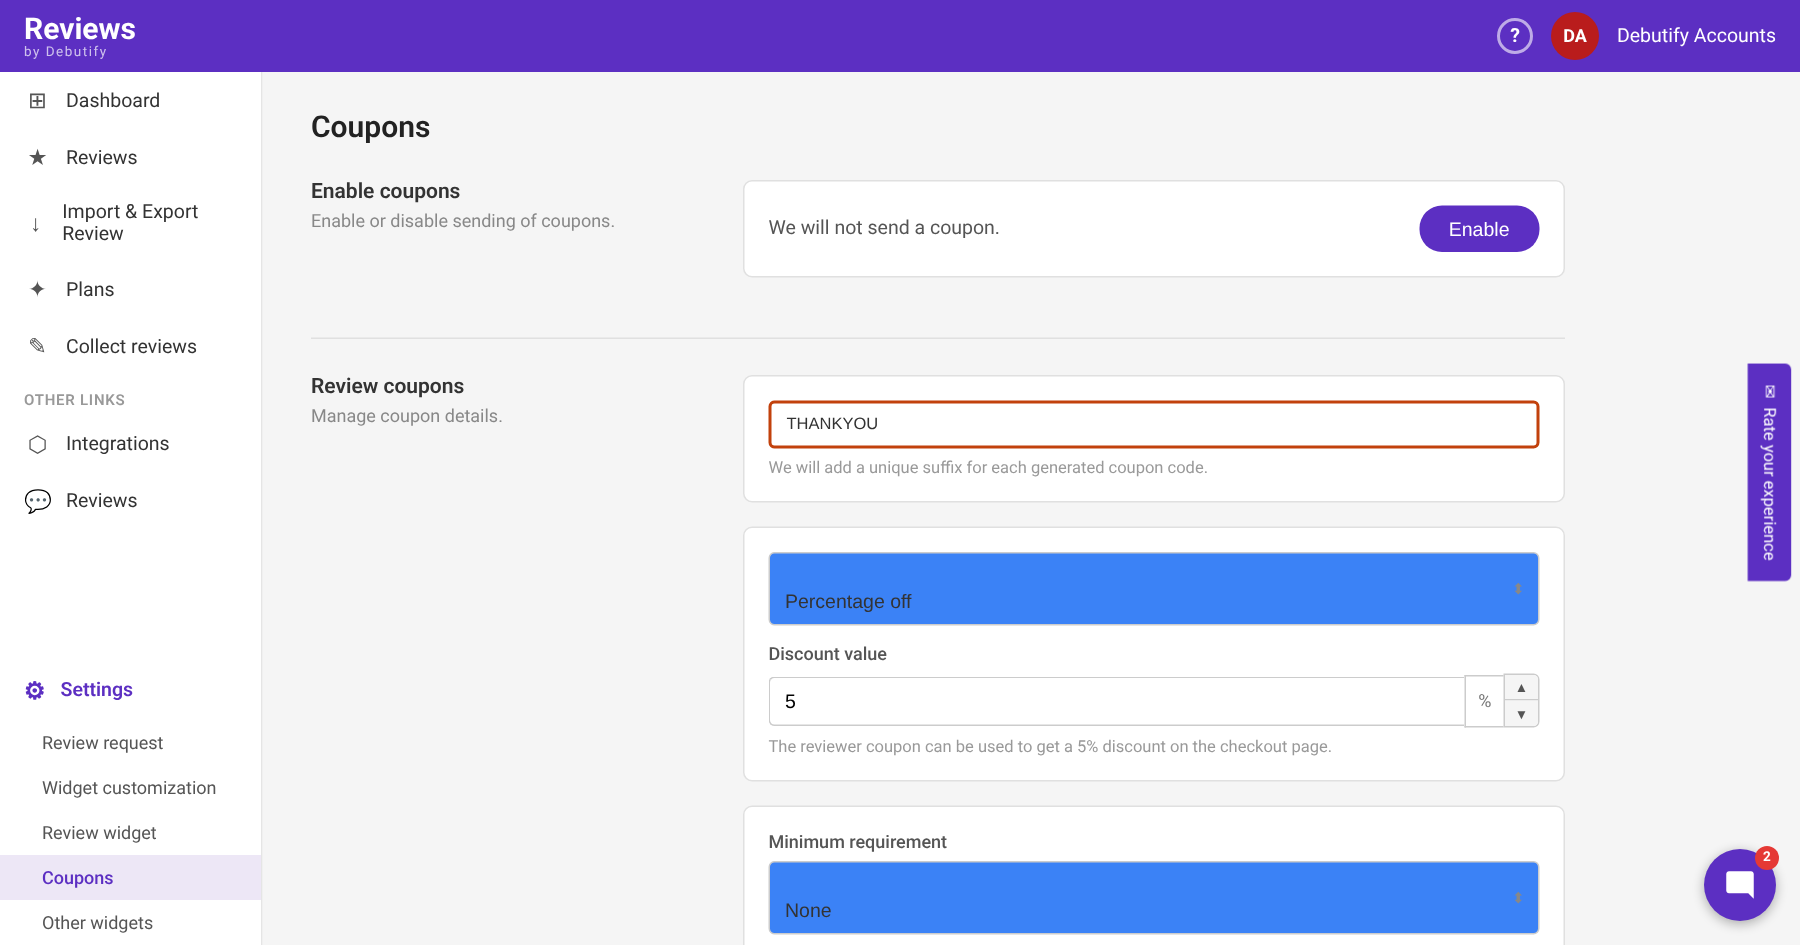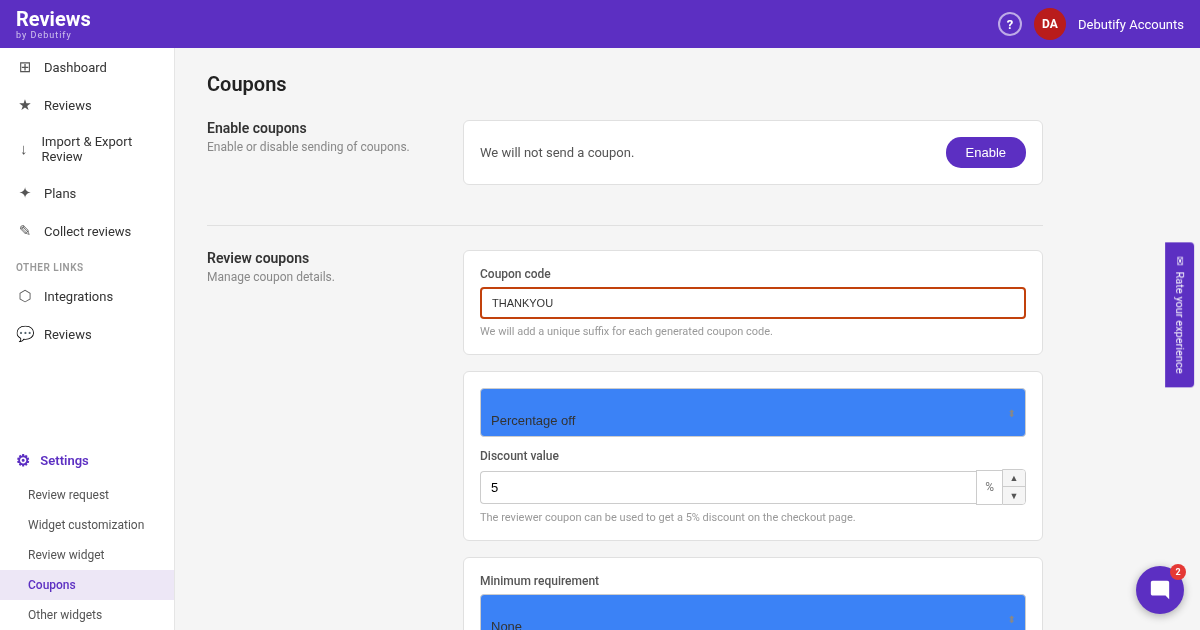--- a/index.html
+++ b/index.html
@@ -138,21 +138,21 @@
     }
     .section-divider {
       border: none;
       border-top: 1px solid #e0e0e0;
       margin: 24px 0;
     }
 
     
     .section-row {
       display: flex;
-      gap: 16px;
+      gap: 48px;
       margin-bottom: 24px;
       justify-content: space-between;
     }
     .section-label {
       width: 240px;
       flex-shrink: 0;
     }
     .section-label h3 {
       font-size: 14px;
       font-weight: 600;
@@ -416,21 +416,20 @@
       <hr class="section-divider">
 
       <div class="section-row">
         <div class="section-label">
           <h3>Review coupons</h3>
           <p>Manage coupon details.</p>
         </div>
         <div class="section-content">
 
           <div class="card">
-            <label class="form-label">Coupon code</label>
             <input class="form-input" type="text" value="THANKYOU" style="">
             <p class="form-hint">We will add a unique suffix for each generated coupon code.</p>
           </div>
 
           <div class="card">
             <div class="form-select-wrap">
               <select class="form-select">
                 <option>Percentage off</option>
                 <option>Fixed amount off</option>
                 <option>Free shipping</option>

